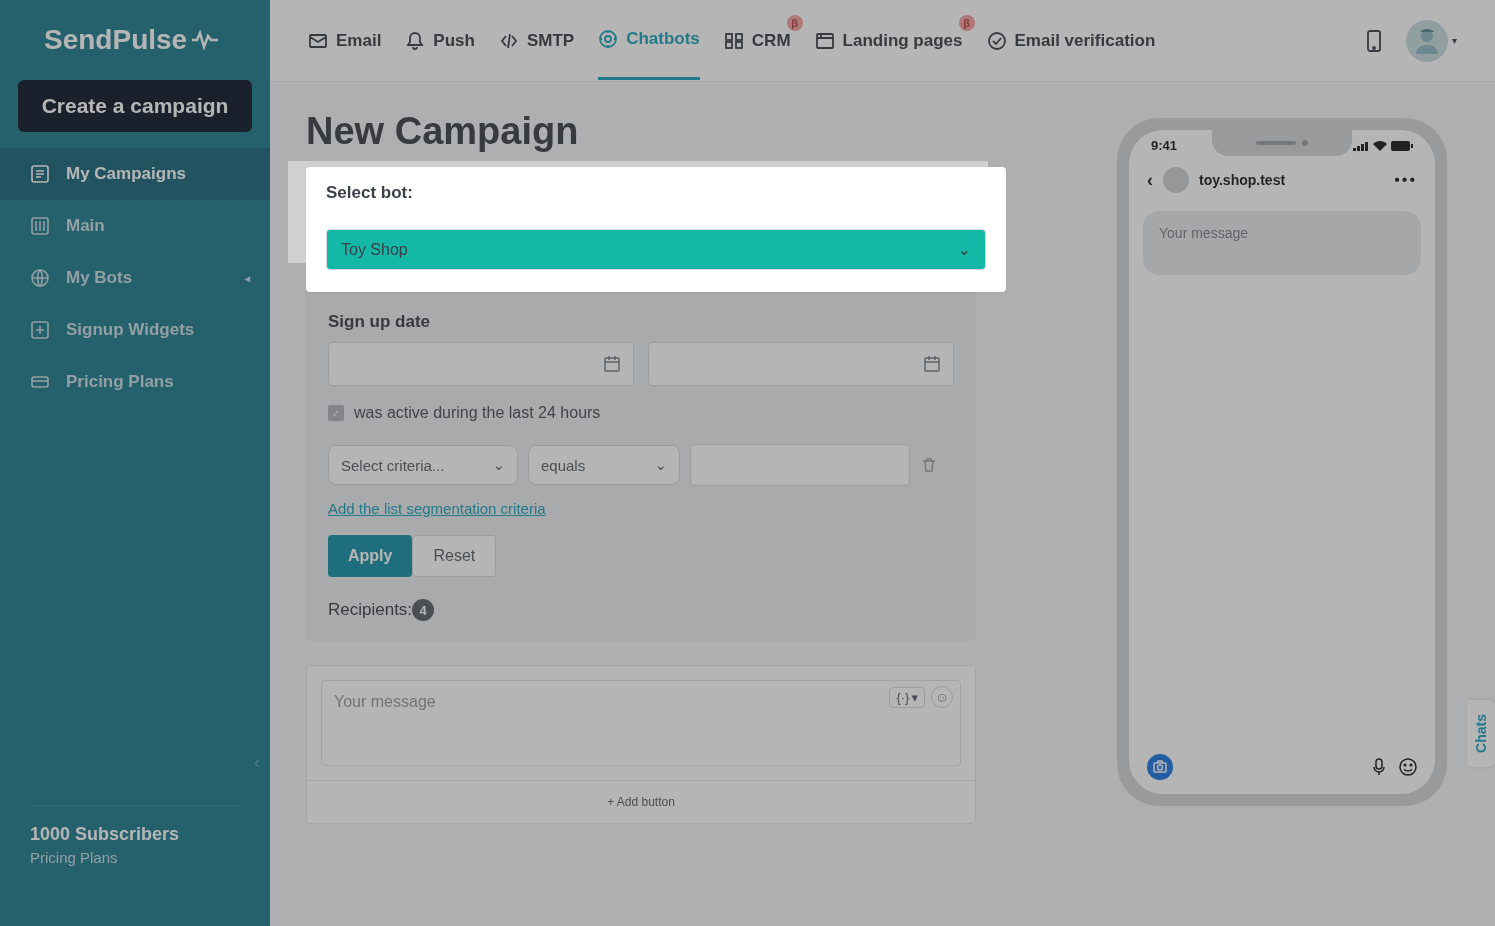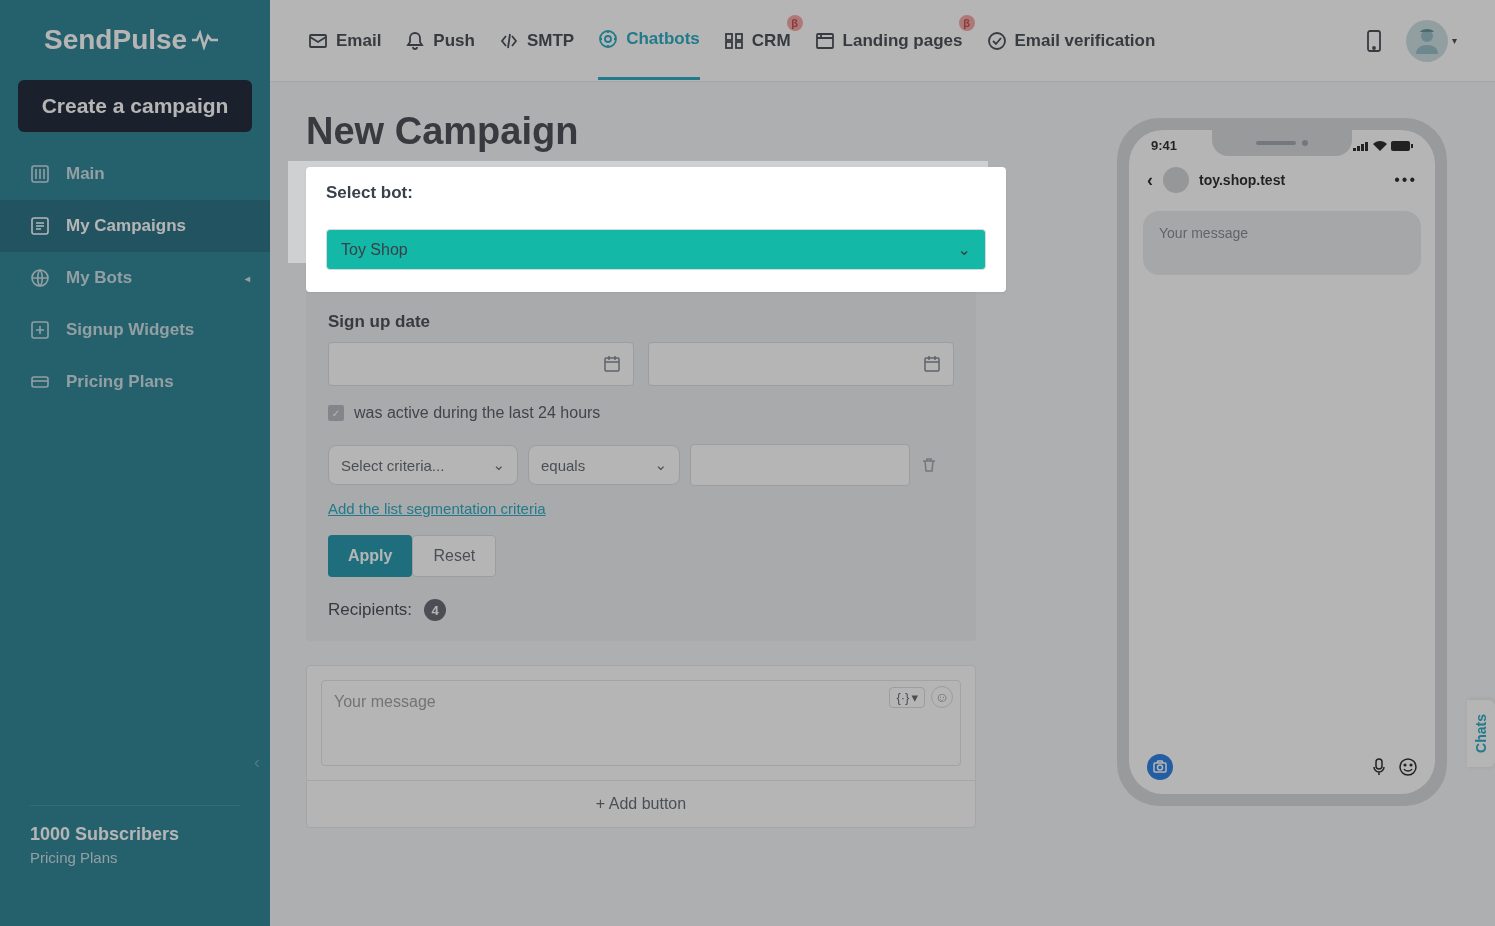--- a/index.html
+++ b/index.html
@@ -51,31 +51,31 @@
 .criteria-row { display: flex; gap: 10px; align-items: center; margin-bottom: 14px; }
 .criteria-select { background: #fff; border: 1px solid #d6d9dd; border-radius: 8px; padding: 10px 12px; font-size: 15px; color: #5a6069; display: flex; justify-content: space-between; align-items: center; cursor: pointer; }
 .criteria-select.c1 { width: 190px; }
 .criteria-select.c2 { width: 152px; }
 .criteria-input { background: #fff; border: 1px solid #d6d9dd; border-radius: 4px; padding: 10px 12px; width: 220px; height: 42px; }
 .delete-icon { color: #9a9ea5; cursor: pointer; }
 .add-criteria-link { color: #1aa3bd; font-size: 15px; text-decoration: underline; cursor: pointer; margin-bottom: 18px; display: inline-block; }
 .btn-row { display: flex; margin-bottom: 22px; }
 .btn-apply { background: #1591a8; color: #fff; border: none; padding: 11px 20px; border-radius: 4px; font-size: 16px; font-weight: 600; cursor: pointer; }
 .btn-reset { background: #fff; color: #5a6069; border: 1px solid #d6d9dd; padding: 11px 20px; border-radius: 4px; font-size: 16px; cursor: pointer; }
-.recipients-row { display: flex; align-items: center; gap: 12px; font-size: 17px; color: #3a4049; }
+.recipients-row { display: flex; align-items: center; gap: 0; font-size: 17px; color: #3a4049; }
 .recipients-badge { background: #5a6069; color: #fff; border-radius: 50%; width: 22px; height: 22px; display: flex; align-items: center; justify-content: center; font-size: 13px; font-weight: 600; }
 
 .message-section { background: #fff; border: 1px solid #e5e7ea; border-radius: 4px; width: 670px; margin-top: 24px; }
 .message-row { display: flex; border-bottom: 1px solid #e5e7ea; }
 .textarea-wrap { position: relative; flex: 1; margin: 14px; }
 .textarea-inner { width: 100%; border: 1px solid #e0e2e5; border-radius: 4px; padding: 12px; font-size: 16px; color: #999; min-height: 86px; resize: both; }
 .textarea-tools { position: absolute; right: 8px; top: 6px; display: flex; gap: 6px; align-items: center; }
 .tool-btn { border: 1px solid #d6d9dd; border-radius: 4px; padding: 2px 6px; font-size: 13px; color: #5a6069; cursor: pointer; display: flex; align-items: center; gap: 2px; }
 .emoji-btn { width: 22px; height: 22px; border: 1px solid #d6d9dd; border-radius: 50%; display: flex; align-items: center; justify-content: center; cursor: pointer; color: #7a8089; font-size: 14px; }
-.add-button-row { padding: 14px; text-align: center; color: #5a6069; font-size: 16px; cursor: pointer; }
+.add-button-row { padding: 14px; text-align: center; color: #5a6069; font-size: 12px; cursor: pointer; }
 
 
 .phone { position: absolute; right: 48px; top: 118px; width: 330px; height: 688px; background: #d3d5d8; border-radius: 42px; padding: 12px; }
 .phone-inner { background: #fff; border-radius: 34px; height: 100%; position: relative; overflow: hidden; }
 .phone-notch { position: absolute; top: 0; left: 50%; transform: translateX(-50%); width: 140px; height: 26px; background: #d3d5d8; border-radius: 0 0 16px 16px; display: flex; align-items: center; justify-content: center; gap: 6px; }
 .notch-speaker { width: 40px; height: 4px; background: #9a9ea5; border-radius: 2px; }
 .notch-dot { width: 6px; height: 6px; background: #9a9ea5; border-radius: 50%; }
 .phone-status { display: flex; justify-content: space-between; padding: 8px 22px 0; font-size: 13px; font-weight: 600; color: #1a1a1a; }
 .status-icons { display: flex; gap: 4px; align-items: center; }
 .phone-header { display: flex; align-items: center; gap: 10px; padding: 14px 18px 10px; }
@@ -106,37 +106,37 @@
   <div class="logo">
     <span class="logo-text">
       <span>SendPulse</span>
       <svg class="logo-pulse" viewBox="0 0 28 20" fill="none" stroke="#fff" stroke-width="2.5">
           <path d="M1 10 L6 10 L9 3 L13 17 L17 6 L20 10 L27 10"></path>
         </svg>
     </span>
   </div>
   <button class="create-btn">Create a campaign</button>
 
+  <div class="nav-item active">
+    <span class="nav-icon">
+        <svg width="18" height="18" viewBox="0 0 18 18" fill="none" stroke="#fff" stroke-width="1.6">
+          <rect x="1" y="1" width="16" height="16" rx="2"></rect>
+          <path d="M5 6h8M5 9h8M5 12h5"></path>
+        </svg>
+      </span>
+    <span>My Campaigns</span>
+  </div>
   <div class="nav-item">
     <span class="nav-icon">
         <svg width="18" height="18" viewBox="0 0 18 18" fill="none" stroke="#c8dde3" stroke-width="1.6">
           <rect x="1" y="1" width="16" height="16" rx="2"></rect>
           <path d="M5 4v10M9 4v10M13 4v10"></path>
         </svg>
       </span>
     <span>Main</span>
-  </div>
-  <div class="nav-item active">
-    <span class="nav-icon">
-        <svg width="18" height="18" viewBox="0 0 18 18" fill="none" stroke="#fff" stroke-width="1.6">
-          <rect x="1" y="1" width="16" height="16" rx="2"></rect>
-          <path d="M5 6h8M5 9h8M5 12h5"></path>
-        </svg>
-      </span>
-    <span>My Campaigns</span>
   </div>
   <div class="nav-item">
     <span class="nav-icon">
         <svg width="18" height="18" viewBox="0 0 18 18" fill="none" stroke="#c8dde3" stroke-width="1.6">
           <circle cx="9" cy="9" r="8"></circle>
           <path d="M1 9h16M9 1c3 3 3 13 0 16M9 1c-3 3-3 13 0 16"></path>
         </svg>
       </span>
     <span>My Bots</span>
     <span class="chevron">◂</span>

